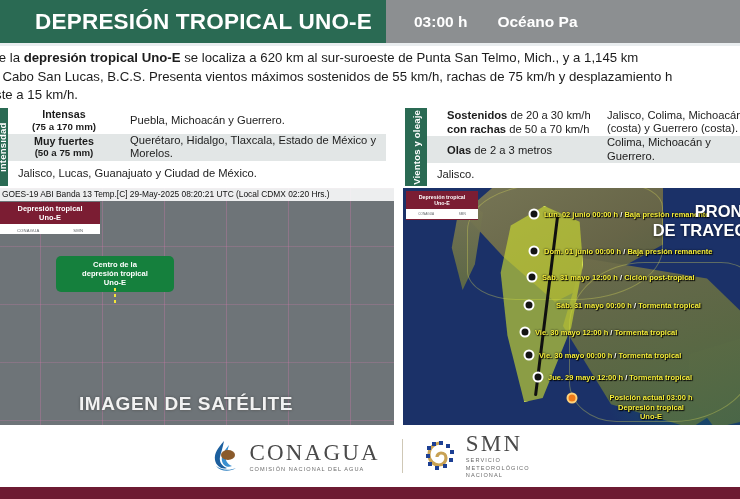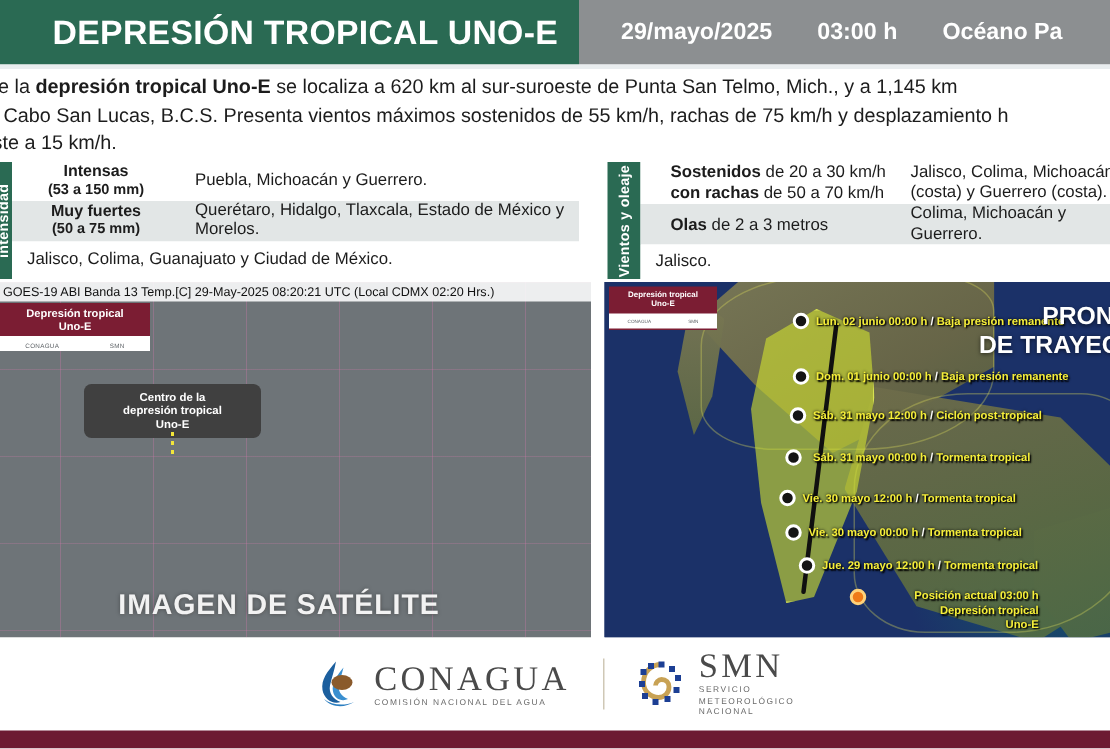--- a/index.html
+++ b/index.html
@@ -115,21 +115,21 @@
     font-size: 7.4px; font-weight: bold; line-height: 8.6px; text-align: center;
     padding-top: 3px;
   }
   .sat-badge .bl {
     margin-top: 2px; height: 12px; background: #fff;
     display: flex; align-items: center; justify-content: space-around;
     font-size: 4.2px; color: #5a5f63; letter-spacing: .2px;
   }
   .sat-center {
     position: absolute; left: 78px; top: 68px; width: 118px;
-    background: #404040; color: #fff; border-radius: 5px;
+    background: #15803d; color: #fff; border-radius: 5px;
     font-size: 7.6px; font-weight: bold; line-height: 9.2px;
     text-align: center; padding: 4px 20px;
   }
   .sat-center-stem {
     position: absolute; left: 136px; top: 100px; width: 2px; height: 16px;
     background: repeating-linear-gradient(to bottom, #f2e53a 0 3px, transparent 3px 6px);
   }
   .sat-label {
     position: absolute; left: 0; right: 0; bottom: 10px; text-align: center;
     font-size: 19px; font-weight: bold; color: rgba(255,255,255,.92);
@@ -230,21 +230,20 @@
 </head>
 <body>
 
 <div id="page">
 
   <div class="header">
     <div class="hdr-green">
       <div class="hdr-title">DEPRESIÓN TROPICAL UNO-E</div>
     </div>
     <div class="hdr-gray">
-      <span>29/mayo/2025</span>
       <span>03:00 h</span>
       <span>Océano Pa</span>
     </div>
   </div>
   <div class="hdr-rule"></div>
 
   <div class="para">
     <span class="ln"><span>ro de la </span><b>depresión tropical Uno-E</b><span> se localiza a 620 km al sur-suroeste de Punta San Telmo, Mich., y a 1,145 km</span></span>
     <span class="ln">- de Cabo San Lucas, B.C.S. Presenta vientos máximos sostenidos de 55 km/h, rachas de 75 km/h y desplazamiento h</span>
     <span class="ln">roeste a 15 km/h.</span>
@@ -253,33 +252,33 @@
   <div class="tables">
 
     <div class="tbl tbl-left">
       <div class="vstrip">
         <span>Lluvias e intensidad</span>
       </div>
       <div class="rows">
         <div class="row">
           <div class="c1">
             <div>Intensas</div>
-            <div class="sub">(53 a 150 mm)</div>
+            <div class="sub">(75 a 170 mm)</div>
           </div>
           <div class="c2">Puebla, Michoacán y Guerrero.</div>
         </div>
         <div class="row alt">
           <div class="c1">
             <div>Muy fuertes</div>
             <div class="sub">(50 a 75 mm)</div>
           </div>
           <div class="c2">Querétaro, Hidalgo, Tlaxcala, Estado de México y Morelos.</div>
         </div>
         <div class="row">
-          <div class="c2">Jalisco, Colima, Guanajuato y Ciudad de México.</div>
+          <div class="c2">Jalisco, Lucas, Guanajuato y Ciudad de México.</div>
         </div>
       </div>
     </div>
 
     <div class="tbl tbl-right">
       <div class="vstrip">
         <span>Vientos y oleaje</span>
       </div>
       <div class="rows">
         <div class="row">
@@ -339,33 +338,33 @@
       <div class="pt" style="left:131px; top:26px;"></div>
       <div class="plabel" style="left:141px; top:26px;"><span>Lun. 02 junio 00:00 h</span><span class="wh"> / </span><span>Baja presión remanente</span></div>
 
       <div class="pt" style="left:131px; top:63px;"></div>
       <div class="plabel" style="left:141px; top:63px;"><span>Dom. 01 junio 00:00 h</span><span class="wh"> / </span><span>Baja presión remanente</span></div>
 
       <div class="pt" style="left:129px; top:89px;"></div>
       <div class="plabel" style="left:139px; top:89px;"><span>Sáb. 31 mayo 12:00 h</span><span class="wh"> / </span><span>Ciclón post-tropical</span></div>
 
       <div class="pt" style="left:126px; top:117px;"></div>
-      <div class="plabel" style="left:139px; top:117px;"><span>Sáb. 31 mayo 00:00 h</span><span class="wh"> / </span><span>Tormenta tropical</span></div>
+      <div class="plabel" style="left:153px; top:117px;"><span>Sáb. 31 mayo 00:00 h</span><span class="wh"> / </span><span>Tormenta tropical</span></div>
 
       <div class="pt" style="left:122px; top:144px;"></div>
       <div class="plabel" style="left:132px; top:144px;"><span>Vie. 30 mayo 12:00 h</span><span class="wh"> / </span><span>Tormenta tropical</span></div>
 
       <div class="pt" style="left:126px; top:167px;"></div>
       <div class="plabel" style="left:136px; top:167px;"><span>Vie. 30 mayo 00:00 h</span><span class="wh"> / </span><span>Tormenta tropical</span></div>
 
       <div class="pt" style="left:135px; top:189px;"></div>
       <div class="plabel" style="left:145px; top:189px;"><span>Jue. 29 mayo 12:00 h</span><span class="wh"> / </span><span>Tormenta tropical</span></div>
 
       <div class="pt current" style="left:169px; top:210px;"></div>
-      <div class="plabel center" style="left:248px; top:219px;text-align:right;">
+      <div class="plabel center" style="left:248px; top:219px;">
         <div>Posición actual 03:00 h</div>
         <div>Depresión tropical</div>
         <div>Uno-E</div>
       </div>
 
       <div class="map-title">
         <div>PRONÓSTI</div>
         <div>DE TRAYECTOR</div>
       </div>
 

